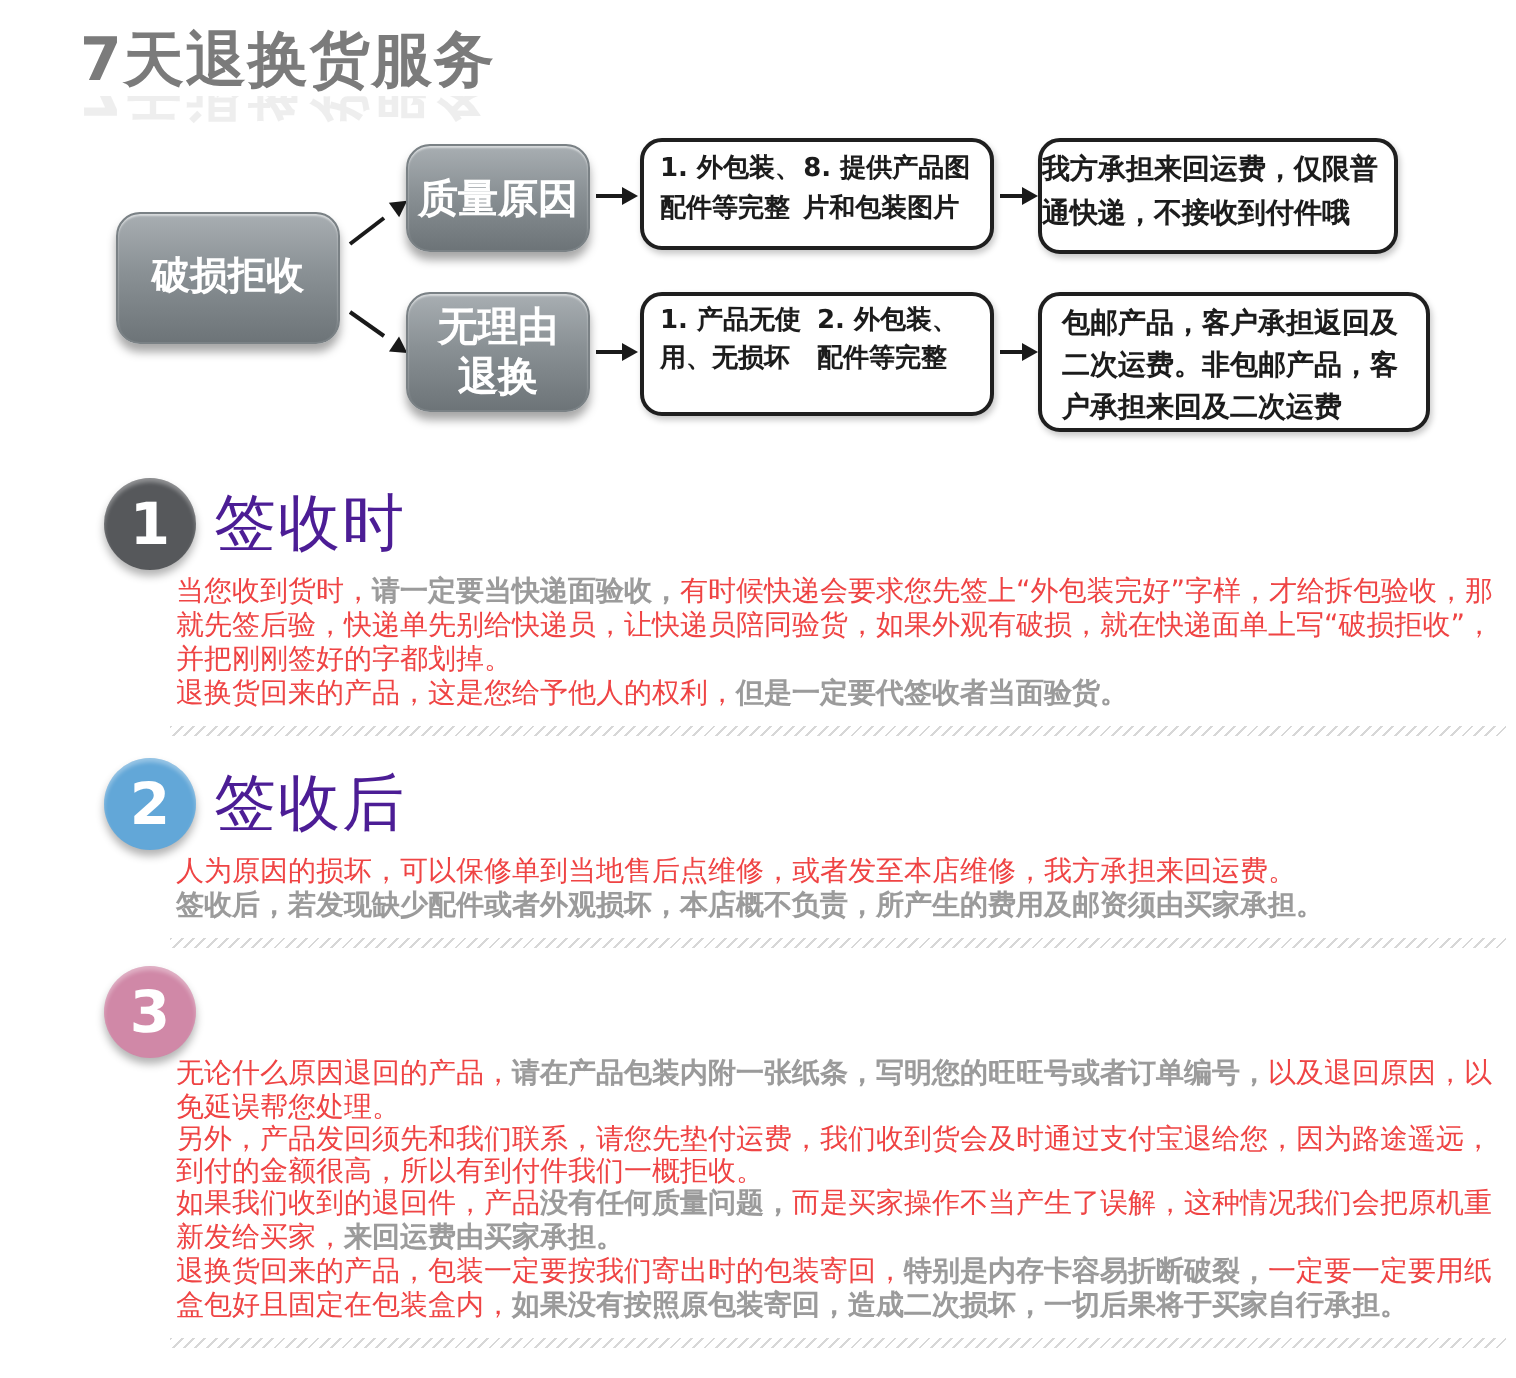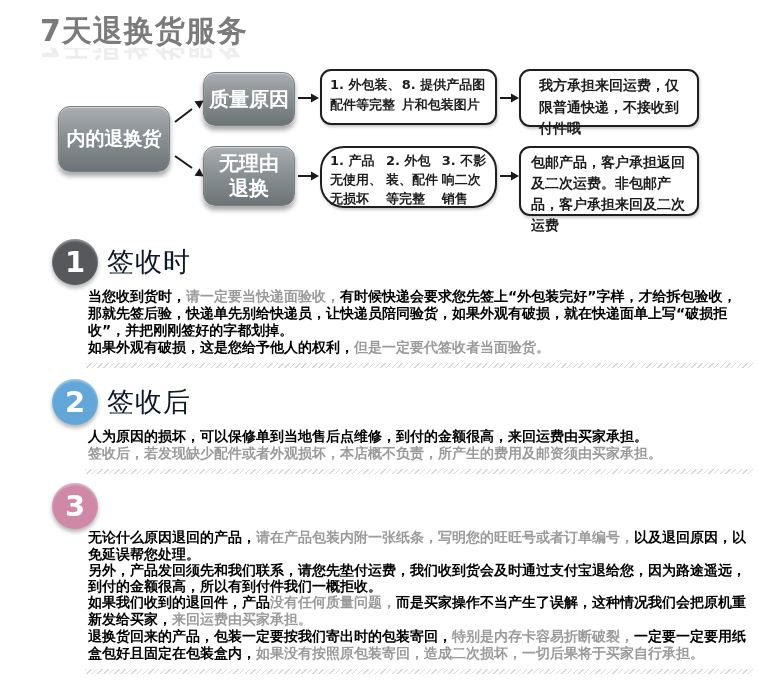--- a/index.html
+++ b/index.html
@@ -19,36 +19,36 @@
     background:linear-gradient(180deg,#a8aeb2 0%,#8a9195 45%,#6d7478 100%);
     border:1px solid #7a8185;
     box-shadow:0 4px 5px rgba(0,0,0,.35), inset 0 1px 1px rgba(255,255,255,.55); }
   .gnode.root { left:58px; top:44px; width:112px; height:66px; font-size:19px; line-height:1.35; }
   .gnode.q    { left:203px; top:10px; width:92px; height:54px; font-size:20px; line-height:1.25; }
   .gnode.w    { left:203px; top:84px; width:92px; height:60px; font-size:20px; line-height:1.25; }
   .wbox { position:absolute; background:#fff; border:2px solid #1f1f1f; border-radius:11px;
     font-weight:bold; color:#1c1c1c; display:flex; flex-direction:row; justify-content:center;
     box-shadow:1px 2px 3px rgba(0,0,0,.22); }
   .wbox.cond1 { left:320px; top:7px;  width:177px; height:56px; font-size:13px; line-height:1.5; padding:4px 8px; }
-  .wbox.cond2 { left:320px; top:84px; width:177px; height:62px; font-size:13px; line-height:1.45; padding:4px 8px;border-radius:24px; }
-  .wbox.pol1  { left:519px; top:7px;  width:180px; height:58px; font-size:14px; line-height:1.55; padding:4px 18px; }
-  .wbox.pol2  { left:519px; top:84px; width:180px; height:70px; font-size:14px; line-height:1.5; padding:4px 10px; }
+  .wbox.cond2 { left:320px; top:84px; width:177px; height:62px; font-size:13px; line-height:1.45; padding:4px 8px; }
+  .wbox.pol1  { left:519px; top:7px;  width:180px; height:58px; font-size:14px; line-height:1.55; padding:4px 0; }
+  .wbox.pol2  { left:519px; top:84px; width:196px; height:70px; font-size:14px; line-height:1.5; padding:4px 10px; }
   .flow svg { position:absolute; left:0; top:0; }
 
   
   .section { position:relative; }
   .sec-head { display:flex; align-items:center; gap:9px; padding-left:52px; height:46px; }
   .circle { width:46px; height:46px; border-radius:50%; color:#fff; font-size:29px; font-weight:bold;
     display:flex; align-items:center; justify-content:center; flex:0 0 46px;
     box-shadow:0 3px 4px rgba(0,0,0,.3), inset 0 2px 2px rgba(255,255,255,.35); }
-  .sec-heading { font-size:27px; font-weight:normal; color:#0f172a; letter-spacing:1px; }
+  .sec-heading { font-size:31px; font-weight:normal; color:#4c1d95; letter-spacing:1px; }
   .sec-body { margin:3px 0 0 88px; width:662px; font-size:14px; }
   .sec-body .para { margin:0; line-height:17px; }
   #sec3 .sec-body .para { line-height:16px; }
-  .seg-b { color:#000000; font-weight:bold; }
+  .seg-b { color:#ef4444; font-weight:normal; }
   .seg-g { color:#9b9b9b; font-weight:bold;font-family:Liberation Serif, serif; }
   .sep { height:5px; margin:7px 0 0 85px; width:668px;
     background:repeating-linear-gradient(135deg,#d7d7d7 0 1px,transparent 1px 4px); }
   #sec1 { margin-top:13px; } #sec2 { margin-top:11px; } #sec3 { margin-top:9px; }
   #sec3 .sec-body { margin-top:0; }
 </style>
 </head>
 <body>
 
 <div class="title-wrap">
@@ -67,61 +67,60 @@
       <polygon points="0,-4.5 8,0 0,4.5" transform="translate(311,36)" stroke="none"></polygon>
       <line x1="500" y1="36" x2="511" y2="36"></line>
       <polygon points="0,-4.5 8,0 0,4.5" transform="translate(511,36)" stroke="none"></polygon>
       <line x1="298" y1="114" x2="311" y2="114"></line>
       <polygon points="0,-4.5 8,0 0,4.5" transform="translate(311,114)" stroke="none"></polygon>
       <line x1="500" y1="114" x2="511" y2="114"></line>
       <polygon points="0,-4.5 8,0 0,4.5" transform="translate(511,114)" stroke="none"></polygon>
     </g>
   </svg>
   <div class="gnode root">
-      <div>内的退换货</div>
+      <div>破损拒收</div>
     </div>
   <div class="gnode q">
       <div>质量原因</div>
     </div>
   <div class="gnode w">
       <div>无理由</div>
       <div>退换</div>
     </div>
   <div class="wbox cond1">
       <div>1. 外包装、配件等完整</div>
       <div>8. 提供产品图片和包装图片</div>
     </div>
   <div class="wbox cond2">
       <div>1. 产品无使用、无损坏</div>
       <div>2. 外包装、配件等完整</div>
-      <div>3. 不影响二次销售</div>
     </div>
   <div class="wbox pol1">我方承担来回运费，仅限普通快递，不接收到付件哦</div>
   <div class="wbox pol2">包邮产品，客户承担返回及二次运费。非包邮产品，客户承担来回及二次运费</div>
 </div>
 
 <section class="section" id="sec1">
   <div class="sec-head">
     <div class="circle" style="background: rgb(86, 88, 91);">1</div>
     <h2 class="sec-heading">签收时</h2>
   </div>
   <div class="sec-body">
       <p class="para"><span class="seg-b">当您收到货时，</span><span class="seg-g">请一定要当快递面验收，</span><span class="seg-b">有时候快递会要求您先签上“外包装完好”字样，才给拆包验收，那就先签后验，快递单先别给快递员，让快递员陪同验货，如果外观有破损，就在快递面单上写“破损拒收”，并把刚刚签好的字都划掉。</span></p>
-      <p class="para"><span class="seg-b">如果外观有破损，这是您给予他人的权利，</span><span class="seg-g">但是一定要代签收者当面验货。</span></p>
+      <p class="para"><span class="seg-b">退换货回来的产品，这是您给予他人的权利，</span><span class="seg-g">但是一定要代签收者当面验货。</span></p>
     </div>
   <div class="sep"></div>
 </section>
 
 <section class="section" id="sec2">
   <div class="sec-head">
     <div class="circle" style="background: rgb(98, 167, 216);">2</div>
     <h2 class="sec-heading">签收后</h2>
   </div>
   <div class="sec-body">
-      <p class="para"><span class="seg-b">人为原因的损坏，可以保修单到当地售后点维修，到付的金额很高，来回运费由买家承担。</span></p>
+      <p class="para"><span class="seg-b">人为原因的损坏，可以保修单到当地售后点维修，或者发至本店维修，我方承担来回运费。</span></p>
       <p class="para"><span class="seg-g">签收后，若发现缺少配件或者外观损坏，本店概不负责，所产生的费用及邮资须由买家承担。</span></p>
     </div>
   <div class="sep"></div>
 </section>
 
 <section class="section" id="sec3">
   <div class="sec-head">
     <div class="circle" style="background: rgb(208, 136, 167);">3</div>
   </div>
   <div class="sec-body">

